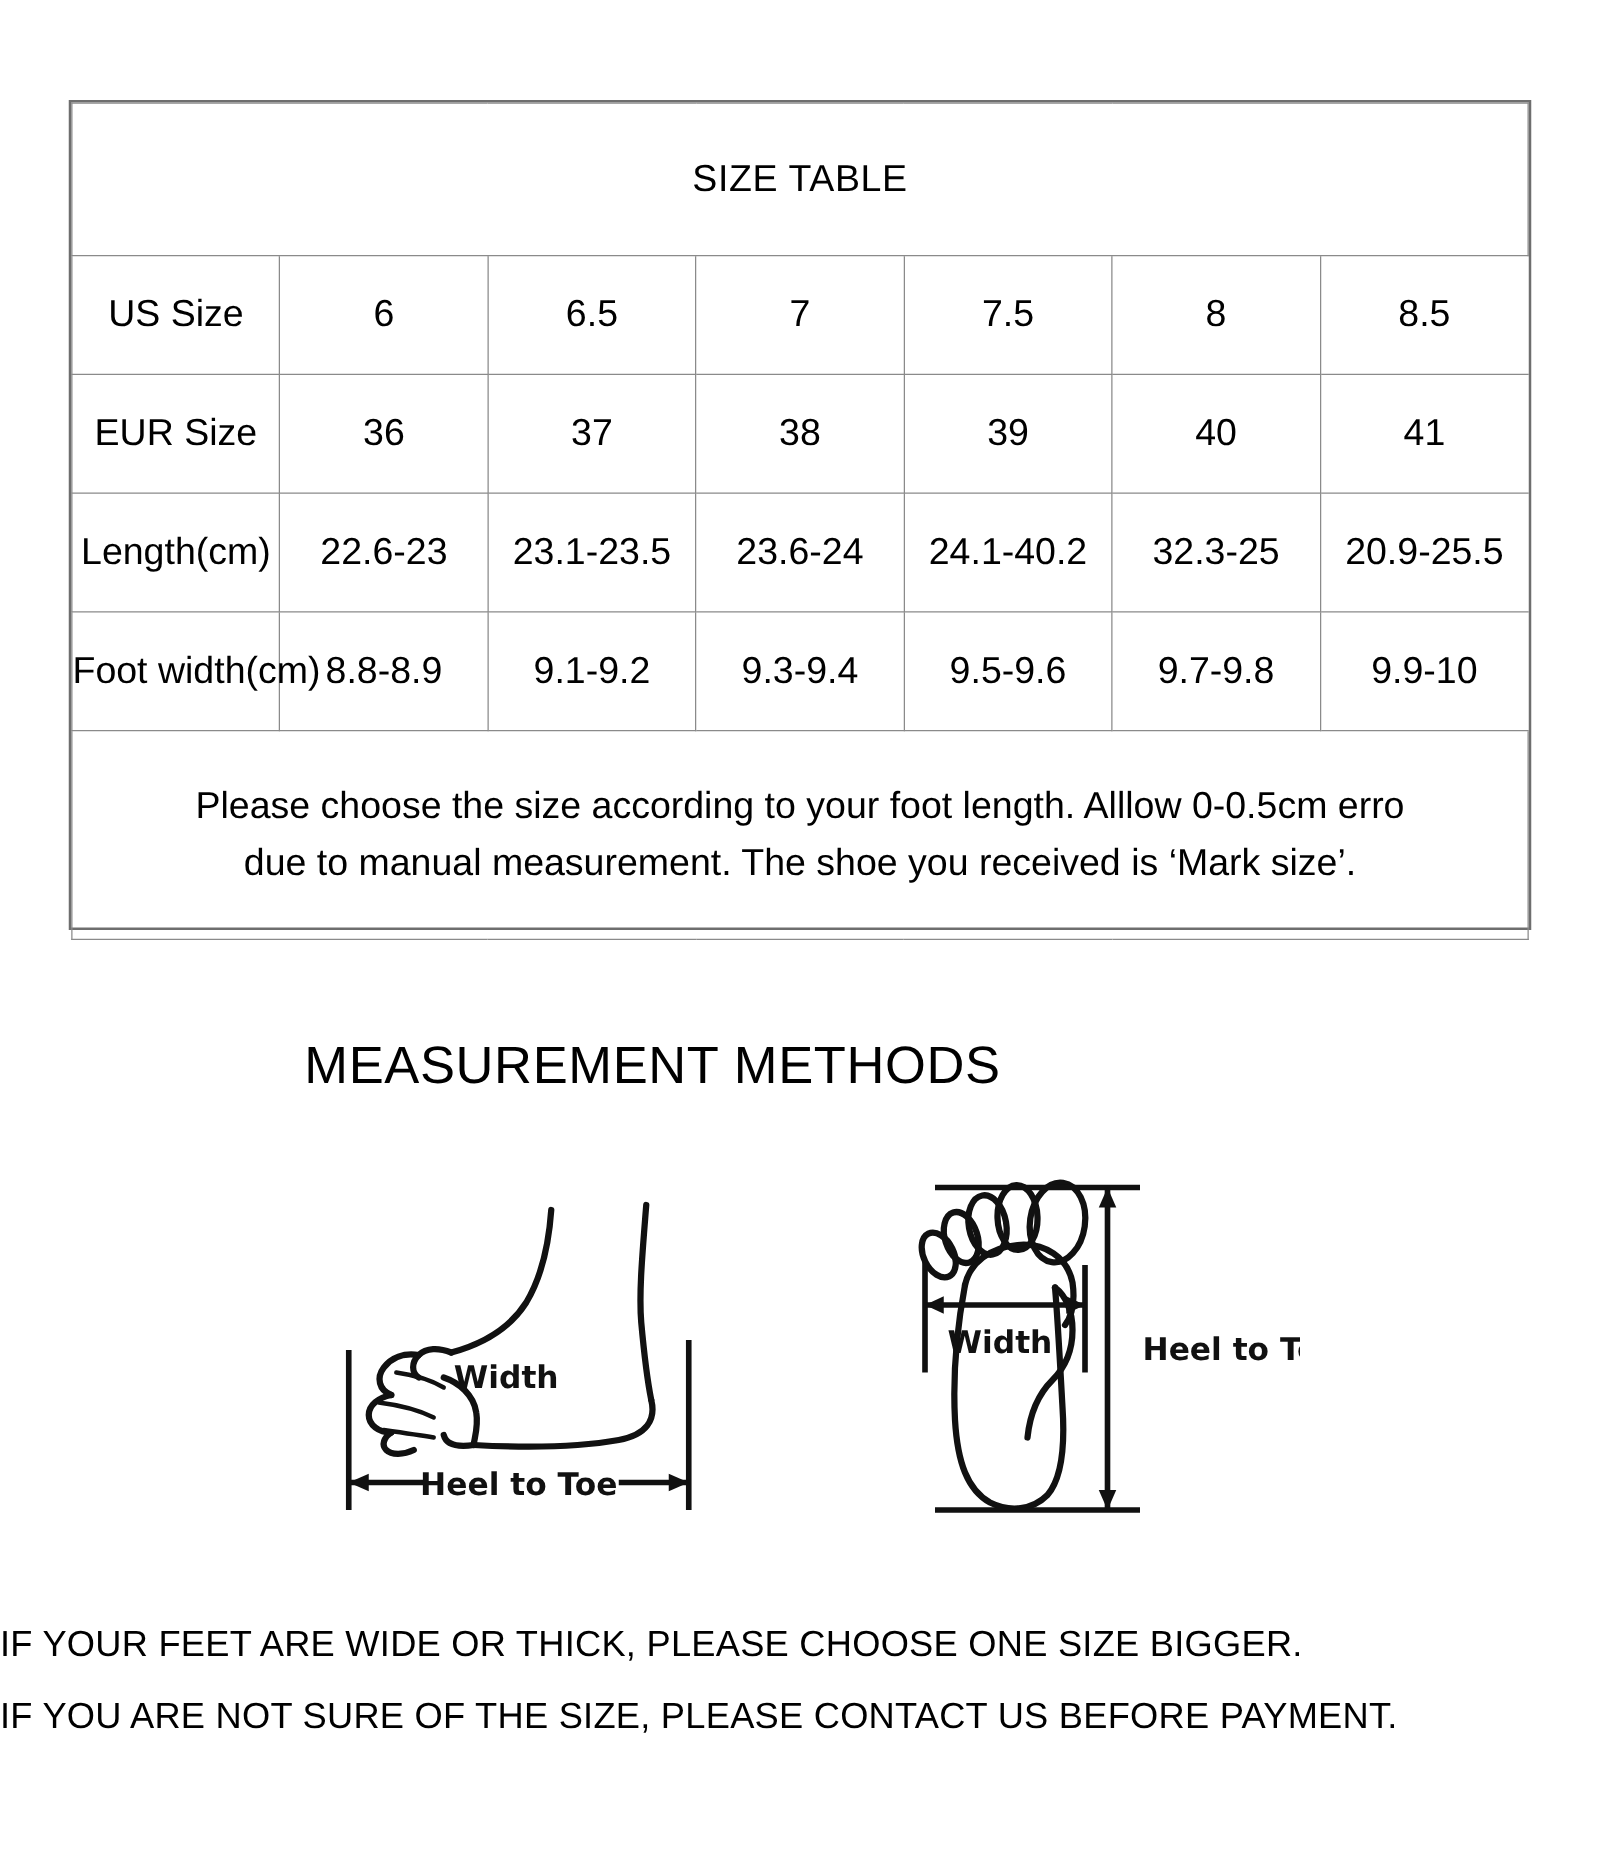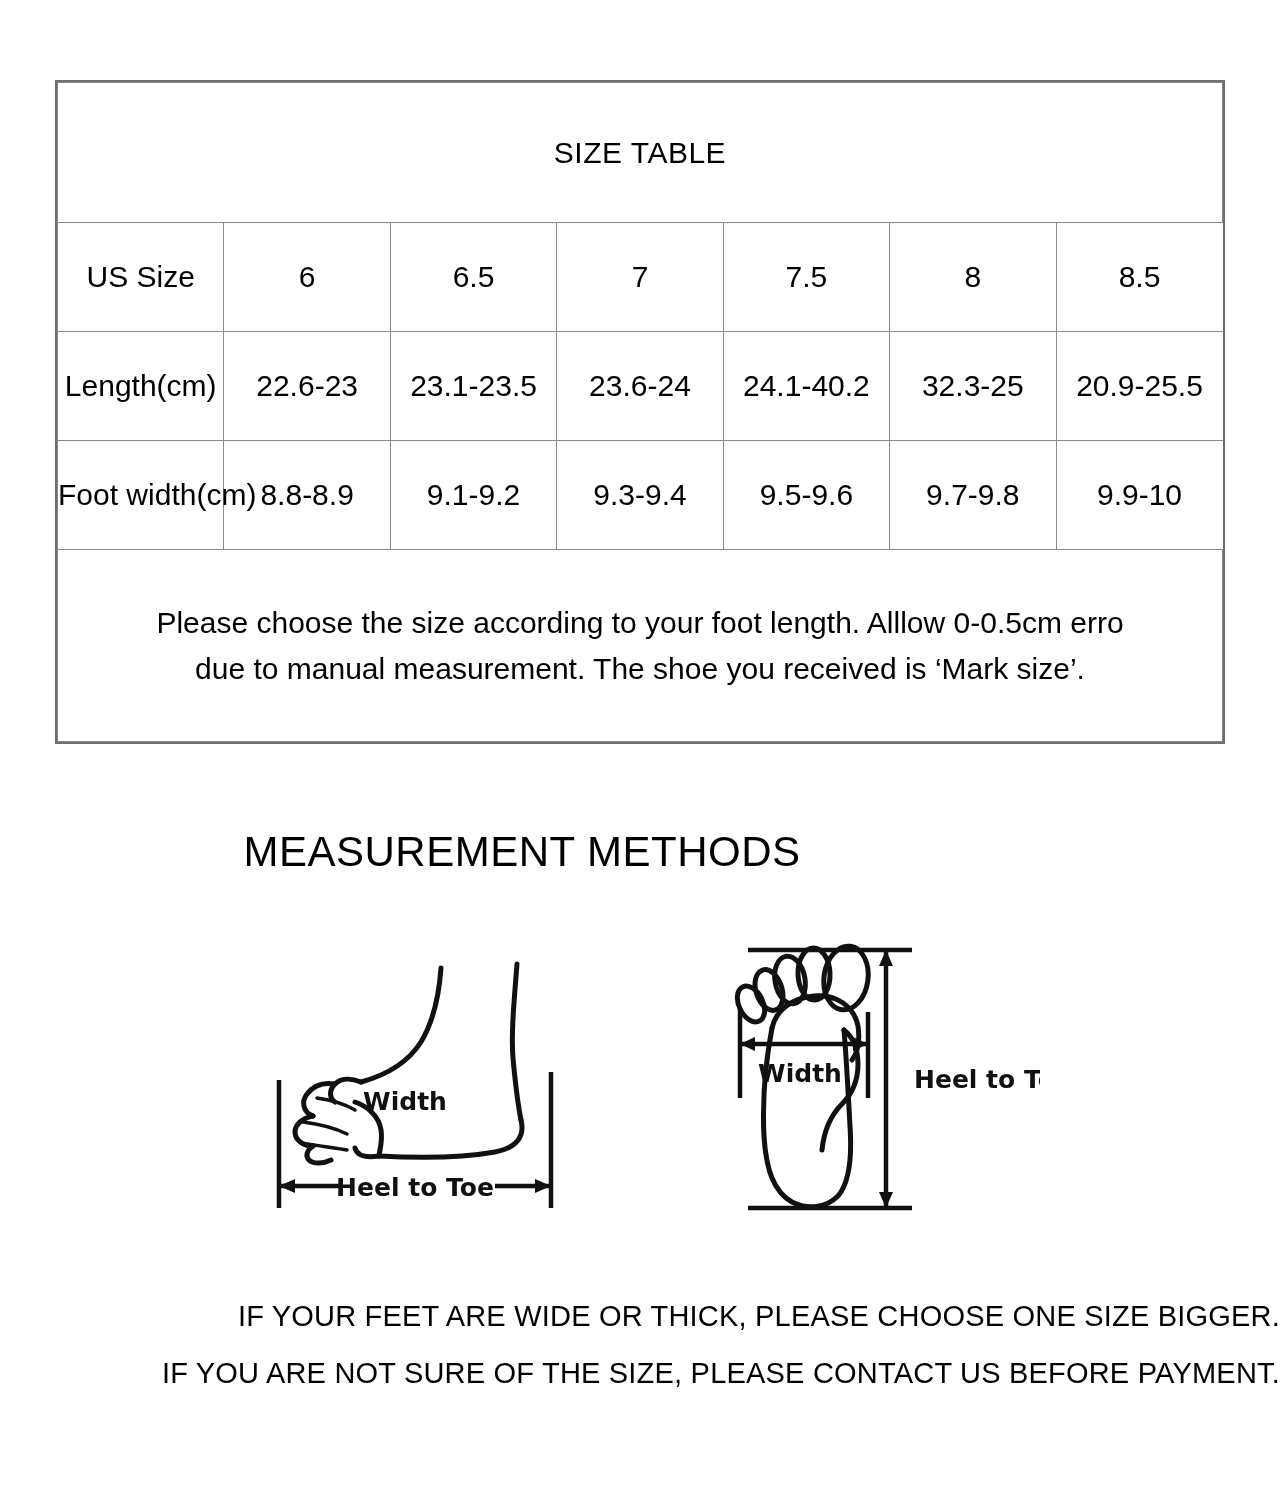--- a/index.html
+++ b/index.html
@@ -109,21 +109,21 @@
     font-family: "DejaVu Sans", sans-serif;
     font-weight: bold;
   }
 
   
   .footer-notes {
     position: absolute;
     left: 0;
     top: 1302px;
     width: 1280px;
-    text-align: right;
+    text-align: left;
   }
   .footer-line {
     display: block;
     font-size: 29px;
     line-height: 1.0;
     margin-bottom: 28px;
     letter-spacing: 0.2px;
   }
 </style>
 </head>
@@ -139,20 +139,29 @@
       <tr class="body-row">
         <td class="row-label">US Size</td>
         <td class="data-cell">6</td>
         <td class="data-cell">6.5</td>
         <td class="data-cell">7</td>
         <td class="data-cell">7.5</td>
         <td class="data-cell">8</td>
         <td class="data-cell last">8.5</td>
       </tr>
 
+      <tr class="body-row">
+        <td class="row-label">EUR Size</td>
+        <td class="data-cell">36</td>
+        <td class="data-cell">37</td>
+        <td class="data-cell">38</td>
+        <td class="data-cell">39</td>
+        <td class="data-cell">40</td>
+        <td class="data-cell last">41</td>
+      </tr>
 
       <tr class="body-row">
         <td class="row-label">Length(cm)</td>
         <td class="data-cell">22.6-23</td>
         <td class="data-cell">23.1-23.5</td>
         <td class="data-cell">23.6-24</td>
         <td class="data-cell">24.1-40.2</td>
         <td class="data-cell">32.3-25</td>
         <td class="data-cell last">20.9-25.5</td>
       </tr>

